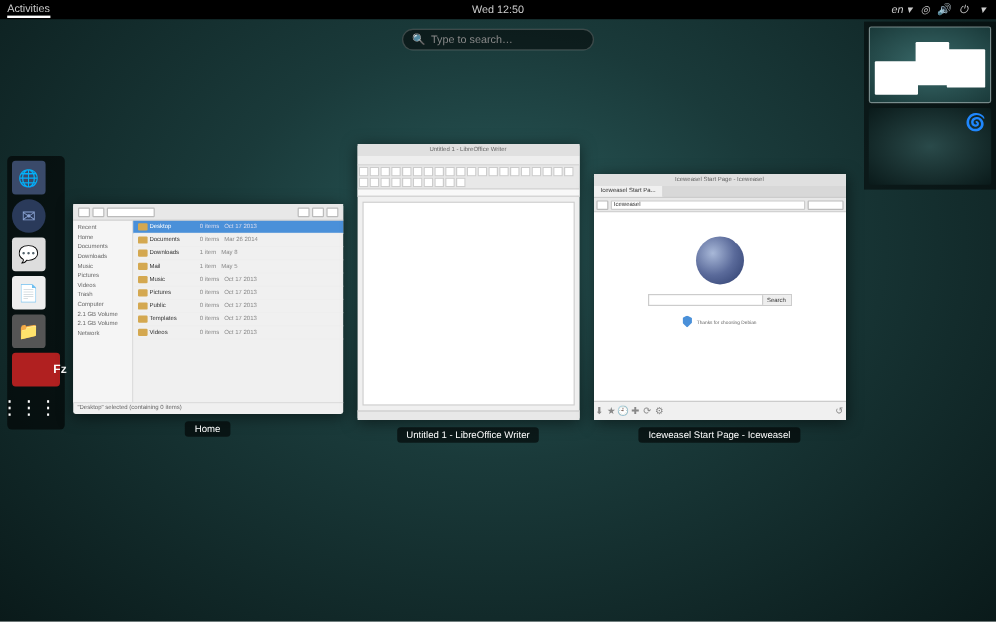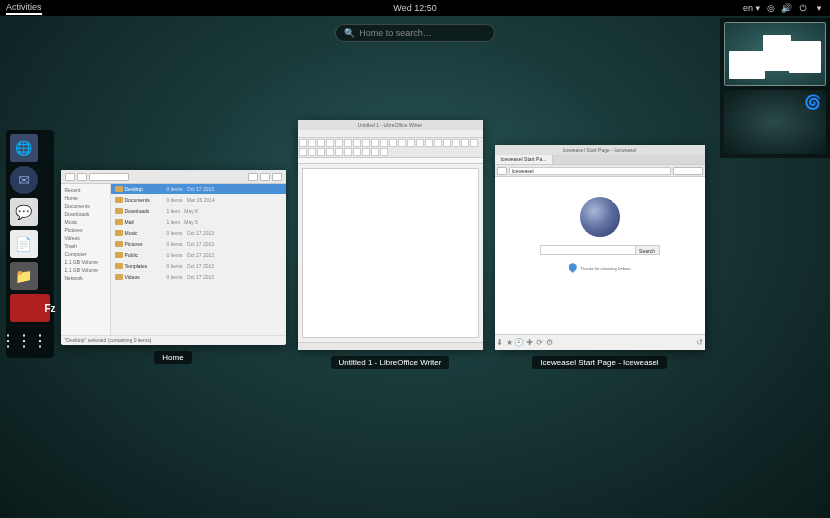--- a/index.html
+++ b/index.html
@@ -11,21 +11,21 @@
   position: relative; overflow: hidden;
 }
 .topbar {
   position: absolute; top: 0; left: 0; right: 0; height: 16px;
   background: #000; display: flex; align-items: center;
   padding: 0 6px; font-size: 9px; color: #ccc;
 }
 .topbar-left { display: flex; align-items: center; gap: 4px; }
 .activities { border-bottom: 2px solid #fff; padding-bottom: 1px; }
 .topbar-center { position: absolute; left: 50%; transform: translateX(-50%); }
-.topbar-right { margin-left: auto; display: flex; gap: 6px; align-items: center; }
+.topbar-right { margin-left: auto; display: flex; gap: 6px; align-items: center; font-style: italic; }
 .tb-icon { width: 10px; height: 10px; display: flex; align-items: center; justify-content: center; }
 .search-bar {
   position: absolute; top: 24px; left: 50%; transform: translateX(-50%);
   width: 160px; height: 18px; background: rgba(0,0,0,.5);
   border: 1px solid rgba(255,255,255,.2); border-radius: 10px;
   display: flex; align-items: center; padding: 0 8px; gap: 4px;
   color: #888; font-size: 9px;
 }
 .dock {
   position: absolute; left: 6px; top: 130px;
@@ -122,21 +122,21 @@
     <span>en ▾</span>
     <span class="tb-icon">◎</span>
     <span class="tb-icon">🔊</span>
     <span class="tb-icon">⏻</span>
     <span class="tb-icon">▾</span>
   </div>
 </div>
 
 <div class="search-bar">
   <span>🔍</span>
-  <span>Home to search…</span>
+  <span>Type to search…</span>
 </div>
 
 <div class="dock">
   <div class="dock-item iceweasel">🌐</div>
   <div class="dock-item evolution">✉</div>
   <div class="dock-item empathy">💬</div>
   <div class="dock-item writer">📄</div>
   <div class="dock-item files">📁</div>
   <div class="dock-item filezilla">Fz</div>
   <div class="dock-item apps">⋮⋮⋮</div>

